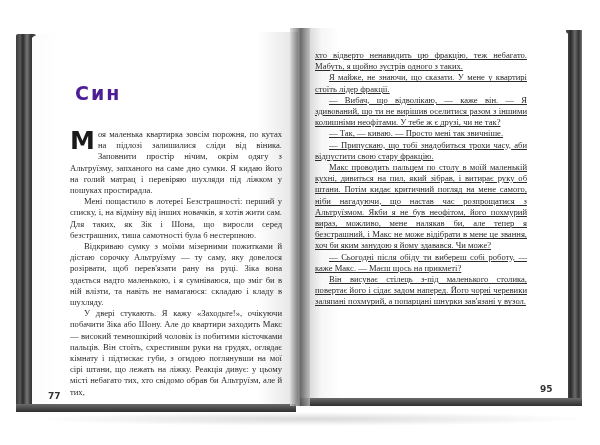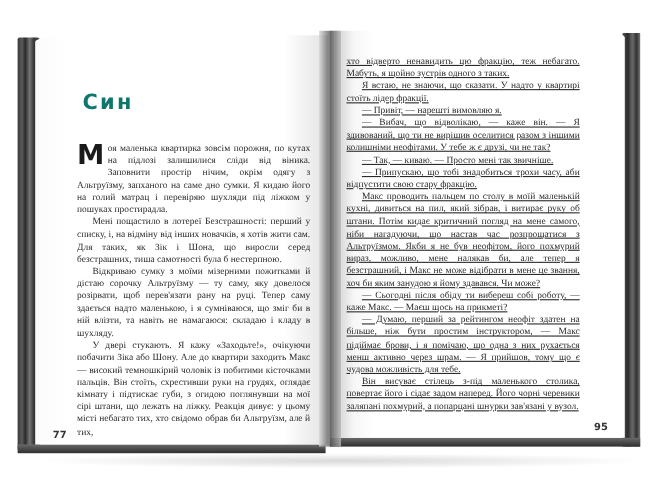--- a/index.html
+++ b/index.html
@@ -19,21 +19,21 @@
   .page { position:absolute; background:#ffffff; }
   .page-left { left:32px; top:32px; width:266px; height:372px;
     background:linear-gradient(to right,#fbfbfb 0,#ffffff 10%,#ffffff 85%,#e8e8e8 97%,#bdbdbd 100%);
     border-top-left-radius:40px 6px; }
   .page-right { left:300px; top:28px; width:268px; height:370px;
     background:linear-gradient(to right,#9a9a9a 0,#d6d6d6 3%,#f6f6f6 8%,#ffffff 15%,#ffffff 100%);
     border-top-right-radius:40px 6px; }
   .spine-shadow { position:absolute; left:290px; top:28px; width:20px; height:378px;
     background:linear-gradient(to right,#d8d8d8,#5a5a5a 50%,#b8b8b8); opacity:.8; }
   .chapter-title { position:absolute; left:75px; top:82px; font-family:"DejaVu Sans", sans-serif;
-    font-weight:bold; font-size:19px; letter-spacing:2px; color:#0f766e; }
+    font-weight:bold; font-size:19px; letter-spacing:2px; color:#4c1d95; }
   .text { position:absolute; font-size:8.6px; line-height:11.2px; color:#2a2a2a; text-align:justify; }
   .text p { margin:0; text-indent:14px; }
   .text p.noindent { text-indent:0; }
   .left-text { left:70px; top:129px; width:212px; }
   .right-text { left:315px; top:50px; width:212px;text-decoration:underline; }
   .dropcap { float:left; font-family:"DejaVu Sans", sans-serif; font-weight:bold; font-size:25px;
     line-height:22px; margin:1px 3px 0 0; color:#1a1a1a; }
   .page-num { position:absolute; font-family:"DejaVu Sans", sans-serif; font-weight:bold; font-size:9px; color:#333; }
   .pn-left { left:48px; top:391px; }
   .pn-right { left:540px; top:384px; }
@@ -52,31 +52,29 @@
 
   <div class="page page-left"></div>
   <div class="page page-right"></div>
   <div class="spine-shadow"></div>
 
   <div class="chapter-title">Син</div>
 
   <div class="text left-text">
     <p class="noindent"><span class="dropcap">М</span><span>оя маленька квартирка зовсім порожня, по кутах на підлозі залишилися сліди від віника. Заповнити простір нічим, окрім одягу з Альтруїзму, запханого на саме дно сумки. Я кидаю його на голий матрац і перевіряю шухляди під ліжком у пошуках простирадла.</span></p>
     <p>Мені пощастило в лотереї Безстрашності: перший у списку, і, на відміну від інших новачків, я хотів жити сам. Для таких, як Зік і Шона, що виросли серед безстрашних, тиша самотності була б нестерпною.</p>
-    <p>Відкриваю сумку з моїми мізерними пожитками й дістаю сорочку Альтруїзму — ту саму, яку довелося розірвати, щоб перев'язати рану на руці. Тепер саму здається надто маленькою, і я сумніваюся, що зміг би в ній влізти, та навіть не намагаюся: складаю і кладу в шухляду.</p>
+    <p>Відкриваю сумку з моїми мізерними пожитками й дістаю сорочку Альтруїзму — ту саму, яку довелося розірвати, щоб перев'язати рану на руці. Зіка вона здається надто маленькою, і я сумніваюся, що зміг би в ній влізти, та навіть не намагаюся: складаю і кладу в шухляду.</p>
     <p>У двері стукають. Я кажу «Заходьте!», очікуючи побачити Зіка або Шону. Але до квартири заходить Макс — високий темношкірий чоловік із побитими кісточками пальців. Він стоїть, схрестивши руки на грудях, оглядає кімнату і підтискає губи, з огидою поглянувши на мої сірі штани, що лежать на ліжку. Реакція дивує: у цьому місті небагато тих, хто свідомо обрав би Альтруїзм, але й тих,</p>
   </div>
   <div class="page-num pn-left">77</div>
 
   <div class="text right-text">
     <p class="noindent">хто відверто ненавидить цю фракцію, теж небагато. Мабуть, я щойно зустрів одного з таких.</p>
-    <p>Я встаю, не знаючи, що сказати. У надто у квартирі стоїть лідер фракції.</p>
-    <p>— Привіт, — нарешті вимовляю я.</p>
+    <p>Я майже, не знаючи, що сказати. У мене у квартирі стоїть лідер фракції.</p>
     <p>— Вибач, що відволікаю, — каже він. — Я здивований, що ти не вирішив оселитися разом з іншими колишніми неофітами. У тебе ж є друзі, чи не так?</p>
     <p>— Так, — киваю. — Просто мені так звичніше.</p>
     <p>— Припускаю, що тобі знадобиться трохи часу, аби відпустити свою стару фракцію.</p>
     <p>Макс проводить пальцем по столу в моїй маленькій кухні, дивиться на пил, який зібрав, і витирає руку об штани. Потім кидає критичний погляд на мене самого, ніби нагадуючи, що настав час розпрощатися з Альтруїзмом. Якби я не був неофітом, його похмурий вираз, можливо, мене налякав би, але тепер я безстрашний, і Макс не може відібрати в мене це звання, хоч би яким занудою я йому здавався. Чи може?</p>
     <p>— Сьогодні після обіду ти вибереш собі роботу, — каже Макс. — Маєш щось на прикметі?</p>
-    <p>— Думаю, перший за рейтингом неофіт здатен на більше, ніж бути простим інструктором, — Макс підіймає брови, і я помічаю, що одна з них рухається менш активно через шрам. — Я прийшов, тому що є чудова можливість для тебе.</p>
     <p>Він висуває стілець з-під маленького столика, повертає його і сідає задом наперед. Його чорні черевики заляпані похмурий, а попарцані шнурки зав'язані у вузол.</p>
   </div>
   <div class="page-num pn-right">95</div>
 </div>
 
 </body></html>

